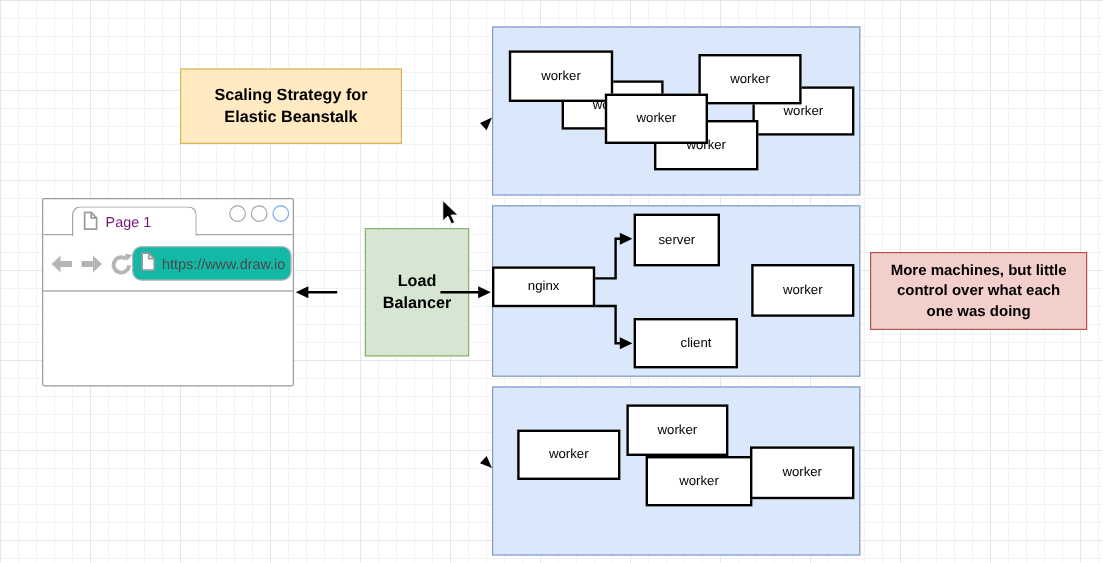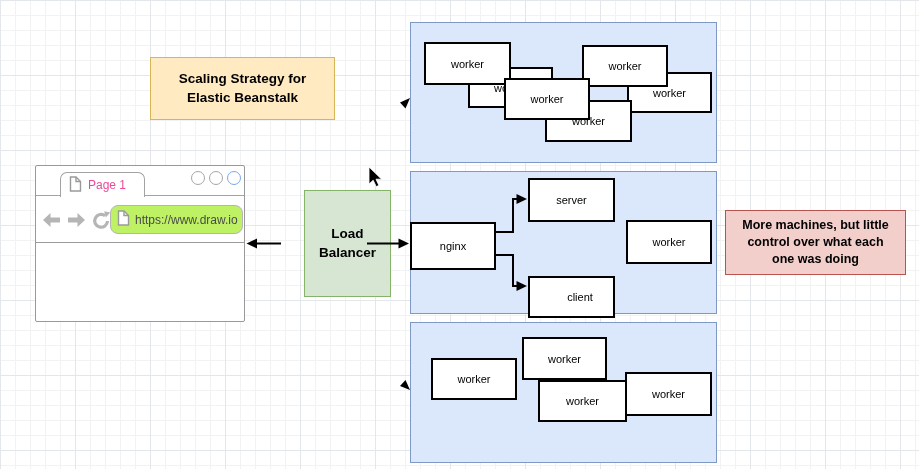--- a/index.html
+++ b/index.html
@@ -47,53 +47,53 @@
     font-size:11px;
   }
   
   .w1 { left:424px; top:42px;  width:87px; height:43px; z-index:4; }
   .w2 { left:468px; top:67px;  width:85px; height:41px; z-index:3; }
   .w3 { left:504px; top:78px;  width:86px; height:42px; z-index:6; }
   .w4 { left:582px; top:45px;  width:86px; height:42px; z-index:4; }
   .w5 { left:627px; top:72px;  width:85px; height:41px; z-index:3; }
   .w6 { left:545px; top:100px; width:87px; height:42px; z-index:5; }
   
-  .nginx   { left:410px; top:222px; width:86px; height:48px; z-index:4;text-align:right; }
-  .server  { left:528px; top:178px; width:87px; height:44px; z-index:4; }
-  .client  { left:528px; top:276px; width:87px; height:42px; z-index:4;padding-left:17px; }
+  .nginx   { left:410px; top:222px; width:86px; height:34px; z-index:4;text-align:right; }
+  .server  { left:528px; top:178px; width:72px; height:44px; z-index:4; }
+  .client  { left:528px; top:265px; width:87px; height:42px; z-index:4;padding-left:17px; }
   .workerM { left:626px; top:220px; width:86px; height:44px; z-index:4; }
   
   .b1 { left:431px; top:358px; width:86px; height:42px; z-index:3; }
   .b2 { left:522px; top:337px; width:85px; height:43px; z-index:3; }
   .b3 { left:538px; top:380px; width:89px; height:42px; z-index:4; }
   .b4 { left:625px; top:372px; width:87px; height:44px; z-index:5; }
   
   .browser {
     left:35px; top:165px; width:210px; height:157px;
     background:#fff; border:1.5px solid #999; border-radius:2px;
   }
   .browser .tabline { position:absolute; left:0; top:29px; width:100%; border-top:1.5px solid #a3a3a3; z-index:1; }
   .browser .tab {
-    position:absolute; left:24px; top:6px; width:85px; height:25px;
+    position:absolute; left:24px; top:6px; width:104px; height:25px;
     background:#fff; border:1.5px solid #a3a3a3; border-bottom:none;
     border-radius:7px 7px 0 0; z-index:2;
     display:flex; align-items:center; gap:6px; padding-left:8px;
-    font-size:12px; color:#ec4899;
+    font-size:12px; color:#701a75;
   }
   .browser .circle {
     position:absolute; top:5px; width:14px; height:14px; border-radius:50%;
     border:1.7px solid #a6a6a6; background:#fff;
   }
   .browser .c1 { left:155px; } .browser .c2 { left:173px; }
   .browser .c3 { left:191px; border-color:#79a7f2; }
   .browser .nav { position:absolute; left:0; top:36px; width:100%; height:36px; display:flex; align-items:center; }
   .browser .navicon { margin-left:6px; display:flex; align-items:center; }
   .browser .urlbar {
     position:absolute; left:74px; top:39px; width:133px; height:29px;
-    border:1.5px solid #b5b5b5; border-radius:8px; background:#bef264;
+    border:1.5px solid #b5b5b5; border-radius:8px; background:#14b8a6;
     display:flex; align-items:center; gap:5px; padding-left:6px;
     font-size:12px; color:#4a4a4a; white-space:nowrap; overflow:hidden;
   }
   .browser .sep { position:absolute; left:0; top:76px; width:100%; border-top:1.5px solid #9a9a9a; }
   .overlay { left:0; top:0; width:919px; height:469px; z-index:20; pointer-events:none; }
 </style>
 </head>
 <body>
 
 <div class="canvas">

